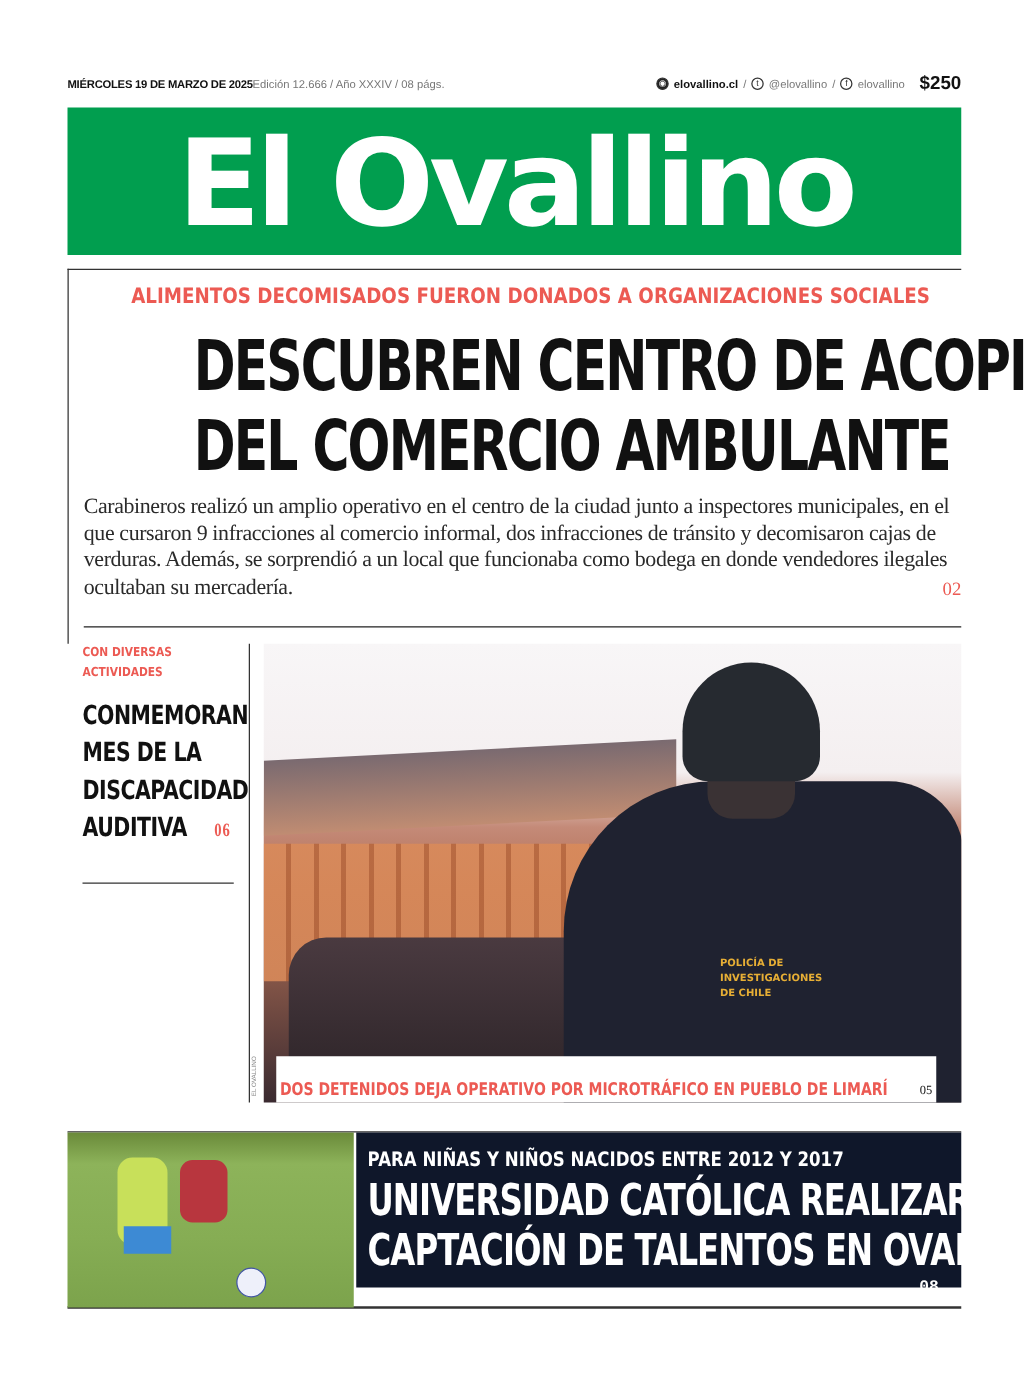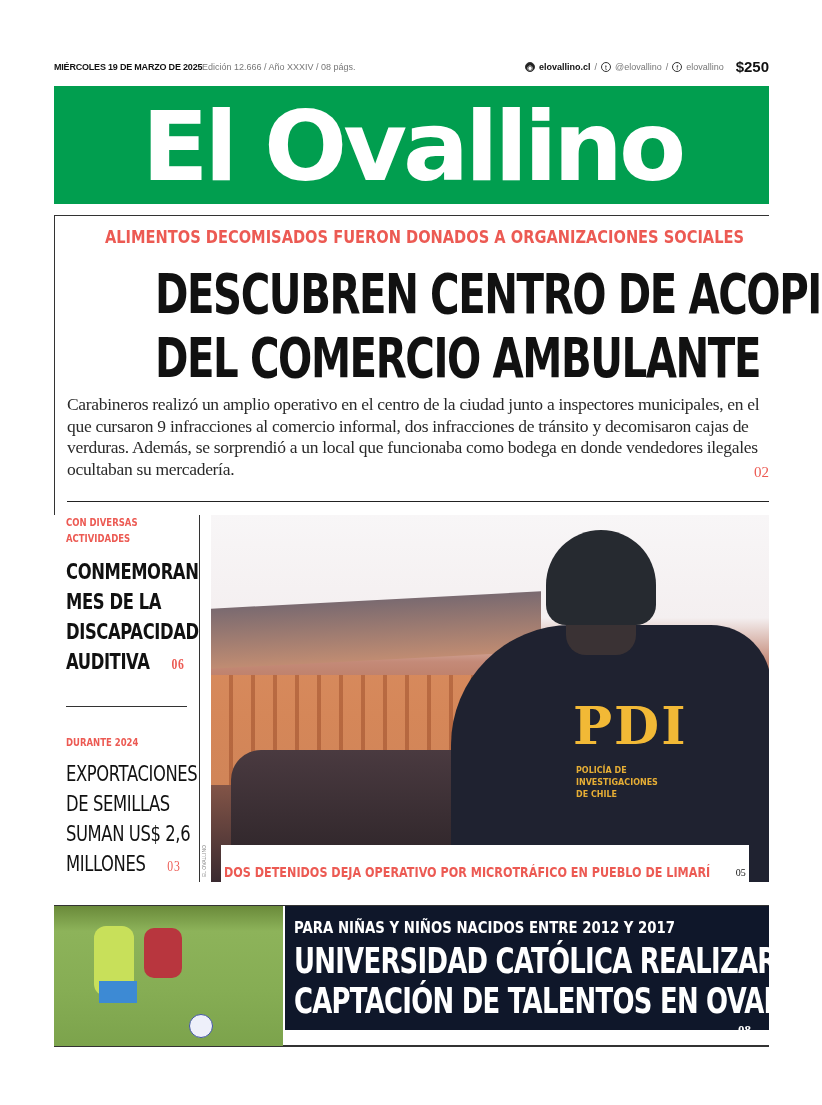--- a/index.html
+++ b/index.html
@@ -50,21 +50,21 @@
 
   .promo { position: absolute; left: 54px; top: 905px; width: 715px; height: 142px; border-bottom: 2px solid #333; border-top: 1px solid #333; box-sizing: border-box; }
   .promo .kids { position: absolute; left: 0; top: 0; width: 229px; height: 140px; background: linear-gradient(180deg, #6a8a3a 0%, #8db35a 18%, #86ad54 60%, #7ca34c 100%); overflow: hidden; }
   .promo .kids .p1 { position: absolute; left: 40px; top: 20px; width: 40px; height: 70px; background: #c8e05a; border-radius: 12px; }
   .promo .kids .p1b { position: absolute; left: 45px; top: 75px; width: 38px; height: 22px; background: #3d8ad4; }
   .promo .kids .p2 { position: absolute; left: 90px; top: 22px; width: 38px; height: 50px; background: #b8363e; border-radius: 10px; }
   .promo .kids .ball { position: absolute; left: 135px; top: 108px; width: 22px; height: 22px; border-radius: 50%; background: #eef0fa; border: 1px solid #4256a4; }
   .promo .panel { position: absolute; left: 231px; top: 0; width: 484px; height: 124px; background: #0f172a; }
   .promo .panel .kick { position: absolute; left: 9px; top: 12px; color: #fff; font-family: "DejaVu Sans", sans-serif; font-weight: bold; font-size: 16px; transform: scaleX(0.83); transform-origin: left; white-space: nowrap; }
   .promo .panel .title { position: absolute; left: 9px; top: 35px; color: #fff; font-family: "DejaVu Sans", sans-serif; font-weight: bold; font-size: 35px; line-height: 40px; transform: scaleX(0.74); transform-origin: left top; white-space: nowrap; letter-spacing: -1px; }
-  .promo .panel .pg { position: absolute; right: 18px; top: 116px; color: #fff; font-family: Liberation Serif, serif; font-weight: bold; font-size: 13px; margin-left: 40px; }
+  .promo .panel .pg { position: absolute; right: 18px; top: 116px; color: #fff; font-family: Liberation Mono, monospace; font-weight: bold; font-size: 13px; margin-left: 40px; }
 </style>
 </head>
 <body>
 
 <div class="topbar">
   <span class="date">MIÉRCOLES 19 DE MARZO DE 2025</span>
   <span class="edition">Edición 12.666 / Año XXXIV / 08 págs.</span>
   <span class="social">
     <span class="ico globe">◉</span>
     <span class="site">elovallino.cl</span>
@@ -102,43 +102,33 @@
     <div class="title bold">
       <div>CONMEMORAN</div>
       <div>MES DE LA</div>
       <div>DISCAPACIDAD</div>
       <div><span>AUDITIVA</span><span class="pg">06</span></div>
     </div>
   </div>
 
   <div class="hr"></div>
 
-  <div class="side-story" style="top: 220px;">
-    <div class="kick">DURANTE 2024</div>
-    <div class="title" style="margin-top: 8px;">
-      <div>EXPORTACIONES</div>
-      <div>DE SEMILLAS</div>
-      <div>SUMAN US$ 2,6</div>
-      <div><span>MILLONES</span><span class="pg">03</span></div>
-    </div>
-  </div>
 
   <div class="vline"></div>
 </div>
 
 <span class="photo-credit-side">EL OVALLINO</span>
 
 <div class="photo">
   <div class="roof"></div>
   <div class="fence"></div>
   <div class="car"></div>
   <div class="officer"></div>
   <div class="neck"></div>
   <div class="helmet"></div>
-  <div class="pdi">PDI</div>
   <div class="pdi-sub">
     <div>POLICÍA DE INVESTIGACIONES</div>
     <div>DE CHILE</div>
   </div>
   <div class="caption">
     <span class="cap-text">DOS DETENIDOS DEJA OPERATIVO POR MICROTRÁFICO EN PUEBLO DE LIMARÍ</span>
     <span class="cap-pg">05</span>
   </div>
 </div>
 

